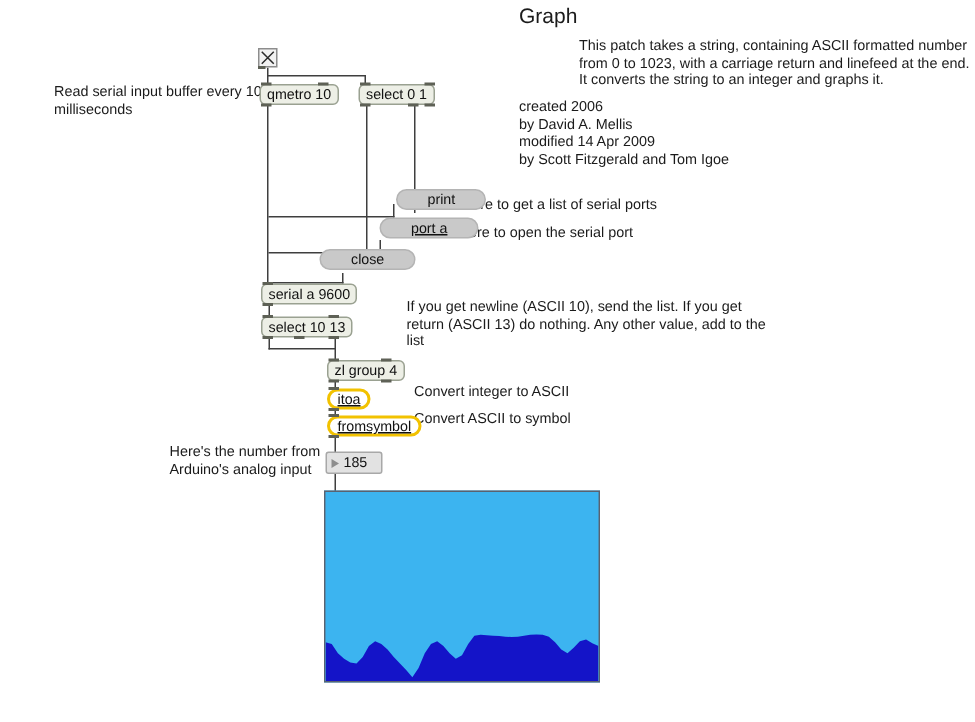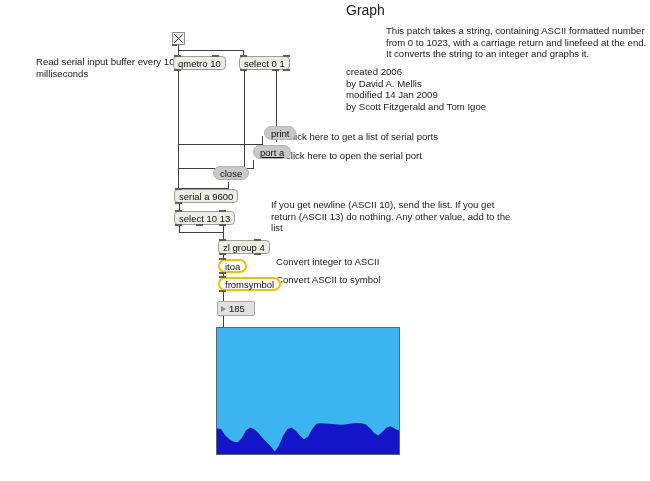--- a/index.html
+++ b/index.html
@@ -40,30 +40,31 @@
   .msg {
     position:absolute;
     box-sizing:border-box;
     background:#c9c9c9;
     border:1px solid #b4b4b4;
     border-radius:7px;
     font-family:"Liberation Sans", sans-serif;
     font-size:9.5px;
     line-height:11px;
     color:#111;
-    padding:1px 6px;
+    padding:1px 20px;
     white-space:nowrap;
     height:14px;
     text-align:center;
   }
   
   .obj.broken {
     background:#ffffff;
     border:2px solid #f2c200;
     border-radius:7px;
+    text-decoration:underline;
   }
   
   .numbox {
     position:absolute;
     box-sizing:border-box;
     background:#e2e2e2;
     border:1px solid #a8a8a8;
     border-radius:2px;
     font-family:"Liberation Sans", sans-serif;
     font-size:9.5px;
@@ -123,36 +124,38 @@
 
 
   <div class="comment" style="left:346px; top:5px; width:100px; font-size:14px;">Graph</div>
 
   <div class="comment" style="left:346px; top:25px; width:300px;margin-left:40px;">This patch takes a string, containing ASCII formatted number
 from 0 to 1023, with a carriage return and linefeed at the end.
 It converts the string to an integer and graphs it.</div>
 
   <div class="comment" style="left:346px; top:66px; width:240px;">created 2006
 by David A. Mellis
-modified 14 Jan 2009
+modified 14 Apr 2009
 by Scott Fitzgerald and Tom Igoe</div>
 
   <div class="comment" style="left:286px; top:131px; width:250px;">Click here to get a list of serial ports</div>
 
   <div class="comment" style="left:286px; top:150px; width:250px;">click here to open the serial port</div>
 
 
   <div class="comment" style="left:238px; top:199px; width:250px;margin-left:33px;">If you get newline (ASCII 10), send the list. If you get
 return (ASCII 13) do nothing. Any other value, add to the
 list</div>
 
   <div class="comment" style="left:276px; top:256px; width:200px;">Convert integer to ASCII</div>
 
   <div class="comment" style="left:276px; top:274px; width:200px;">Convert ASCII to symbol</div>
 
+  <div class="comment" style="left:113px; top:296px; width:115px;">Here's the number from
+Arduino's analog input</div>
 
   <div class="cord v" style="left:178px; top:45px; height:11px;"></div>
 
   <div class="cord h" style="left:178px; top:50px; width:66px;"></div>
   <div class="cord v" style="left:243px; top:50px; height:6px;"></div>
 
   <div class="cord v" style="left:178px; top:70px; height:118px;"></div>
 
   <div class="cord v" style="left:244px; top:70px; height:98px;"></div>
 

